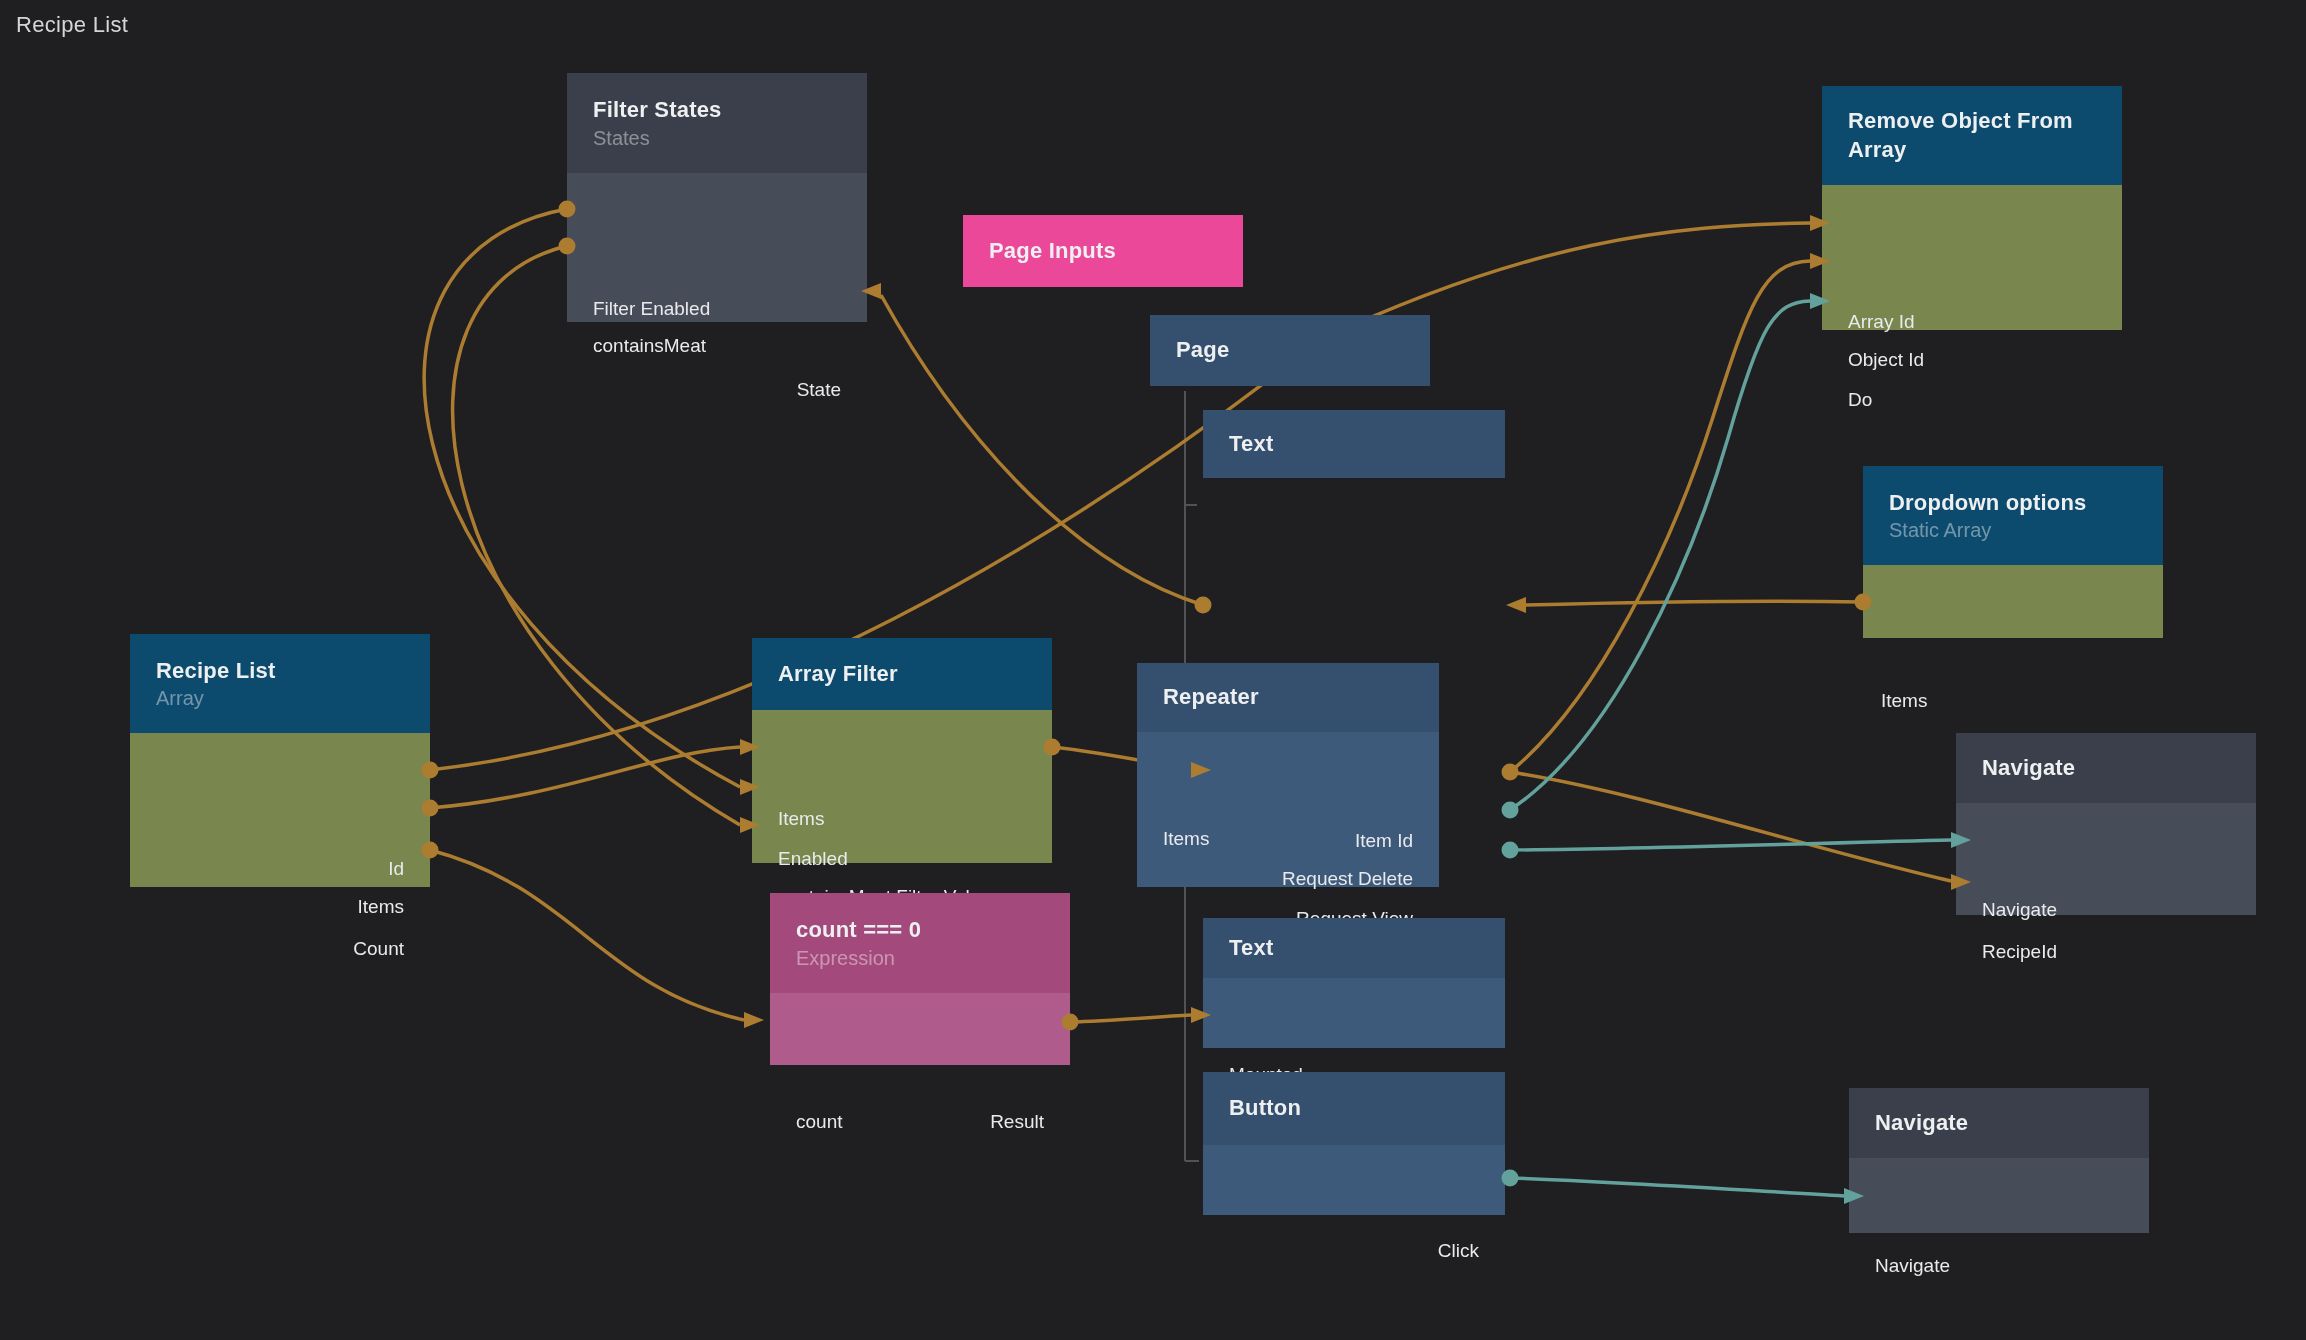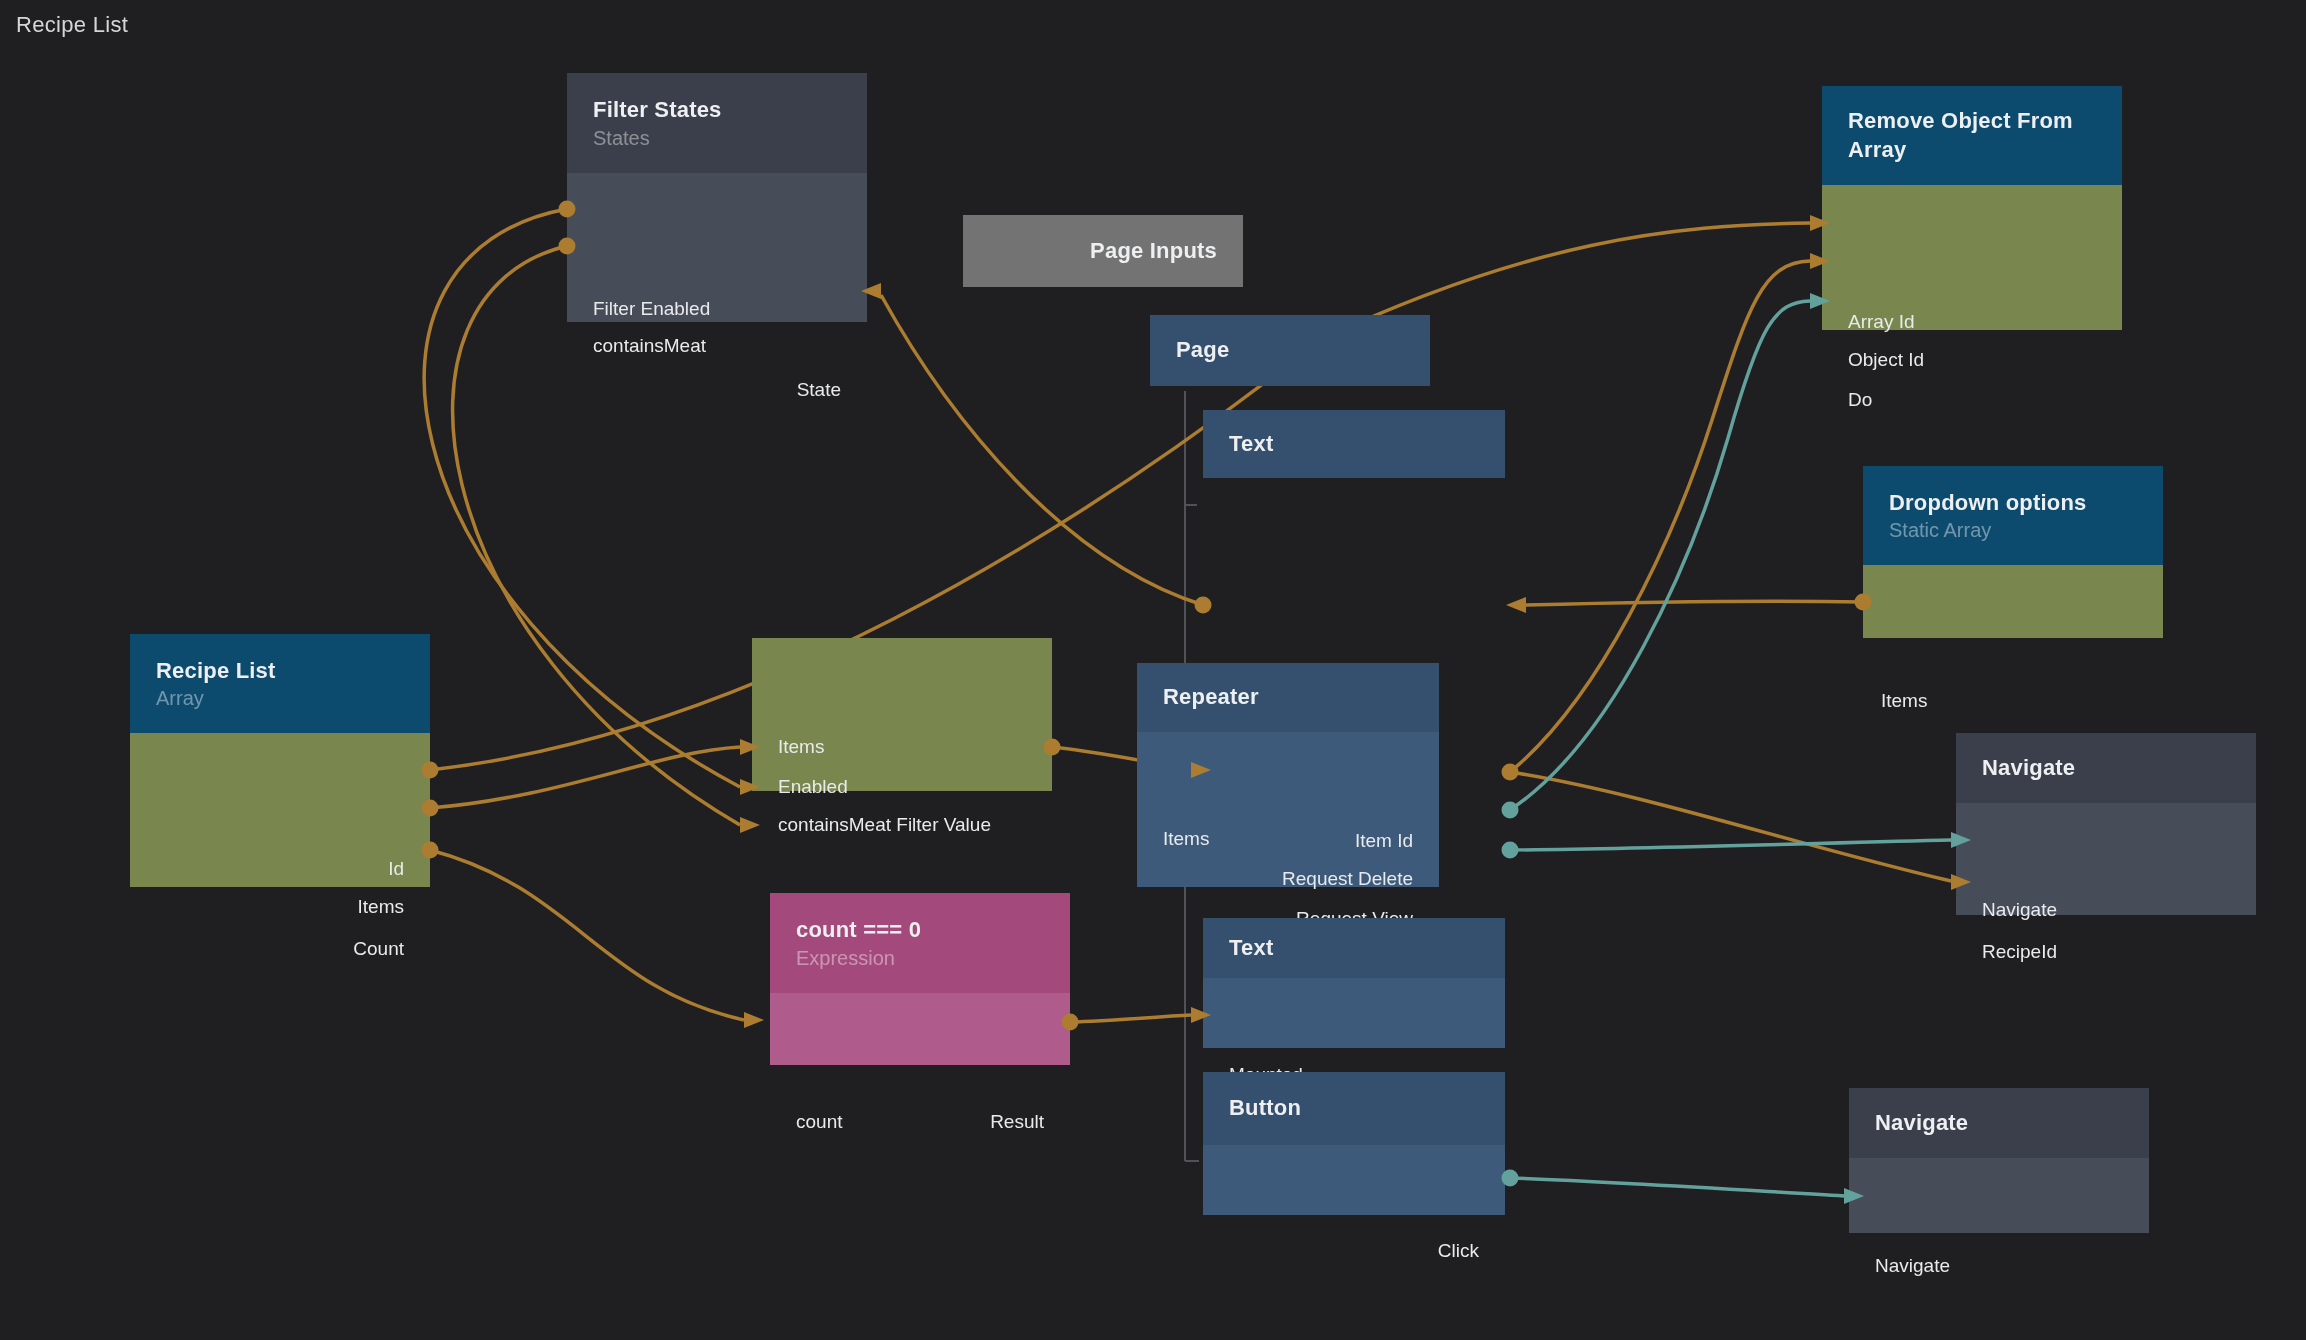--- a/index.html
+++ b/index.html
@@ -18,21 +18,21 @@
   .sub{font-size:20px;font-weight:400;color:rgba(255,255,255,.42);margin-top:2px;}
   .body{position:relative;box-sizing:border-box;}
   .port{position:absolute;height:28px;line-height:28px;font-size:19px;color:#e9eaec;white-space:nowrap;}
   .port.in{left:26px;}
   .port.out{right:26px;}
   
   .gray  .hdr{background:#3b3f4b;}  .gray  .body{background:#474c59;}
   .green .hdr{background:#0c4a6e;}  .green .body{background:#79864e;}
   .blue  .hdr{background:#34506e;}  .blue  .body{background:#3d5a7a;}
   .pink  .hdr{background:#a3497b;}  .pink  .body{background:#af5b8b;}
-  .purple .hdr{background:#737373;align-items:flex-end;}
+  .purple .hdr{background:#ec4899;}
 </style>
 </head>
 <body>
 
 <div id="canvas">
 
   <svg class="layer" width="2306" height="1340">
     <g stroke="#5a5b60" stroke-width="2" fill="none" opacity="0.85">
       <path d="M1185,391 L1185,1161"></path>
       <path d="M1185,505 h12 M1185,855 h12 M1185,1161 h14"></path>
@@ -147,20 +147,23 @@
       <div class="sub">Array</div>
     </div>
     <div class="body" style="height:154px;">
       <div class="port out" style="top:122px;">Id</div>
       <div class="port out" style="top:160px;">Items</div>
       <div class="port out" style="top:202px;">Count</div>
     </div>
   </div>
 
   <div class="node green" style="left:752px;top:638px;width:300px;">
+    <div class="hdr" style="height:72px;">
+      <div class="title">Array Filter</div>
+    </div>
     <div class="body" style="height:153px;">
       <div class="port in" style="top:95px;">Items</div>
       <div class="port in" style="top:135px;">Enabled</div>
       <div class="port in" style="top:173px;">containsMeat Filter Value</div>
     </div>
   </div>
 
   <div class="node pink" style="left:770px;top:893px;width:300px;">
     <div class="hdr" style="height:100px;">
       <div class="title">count === 0</div>

